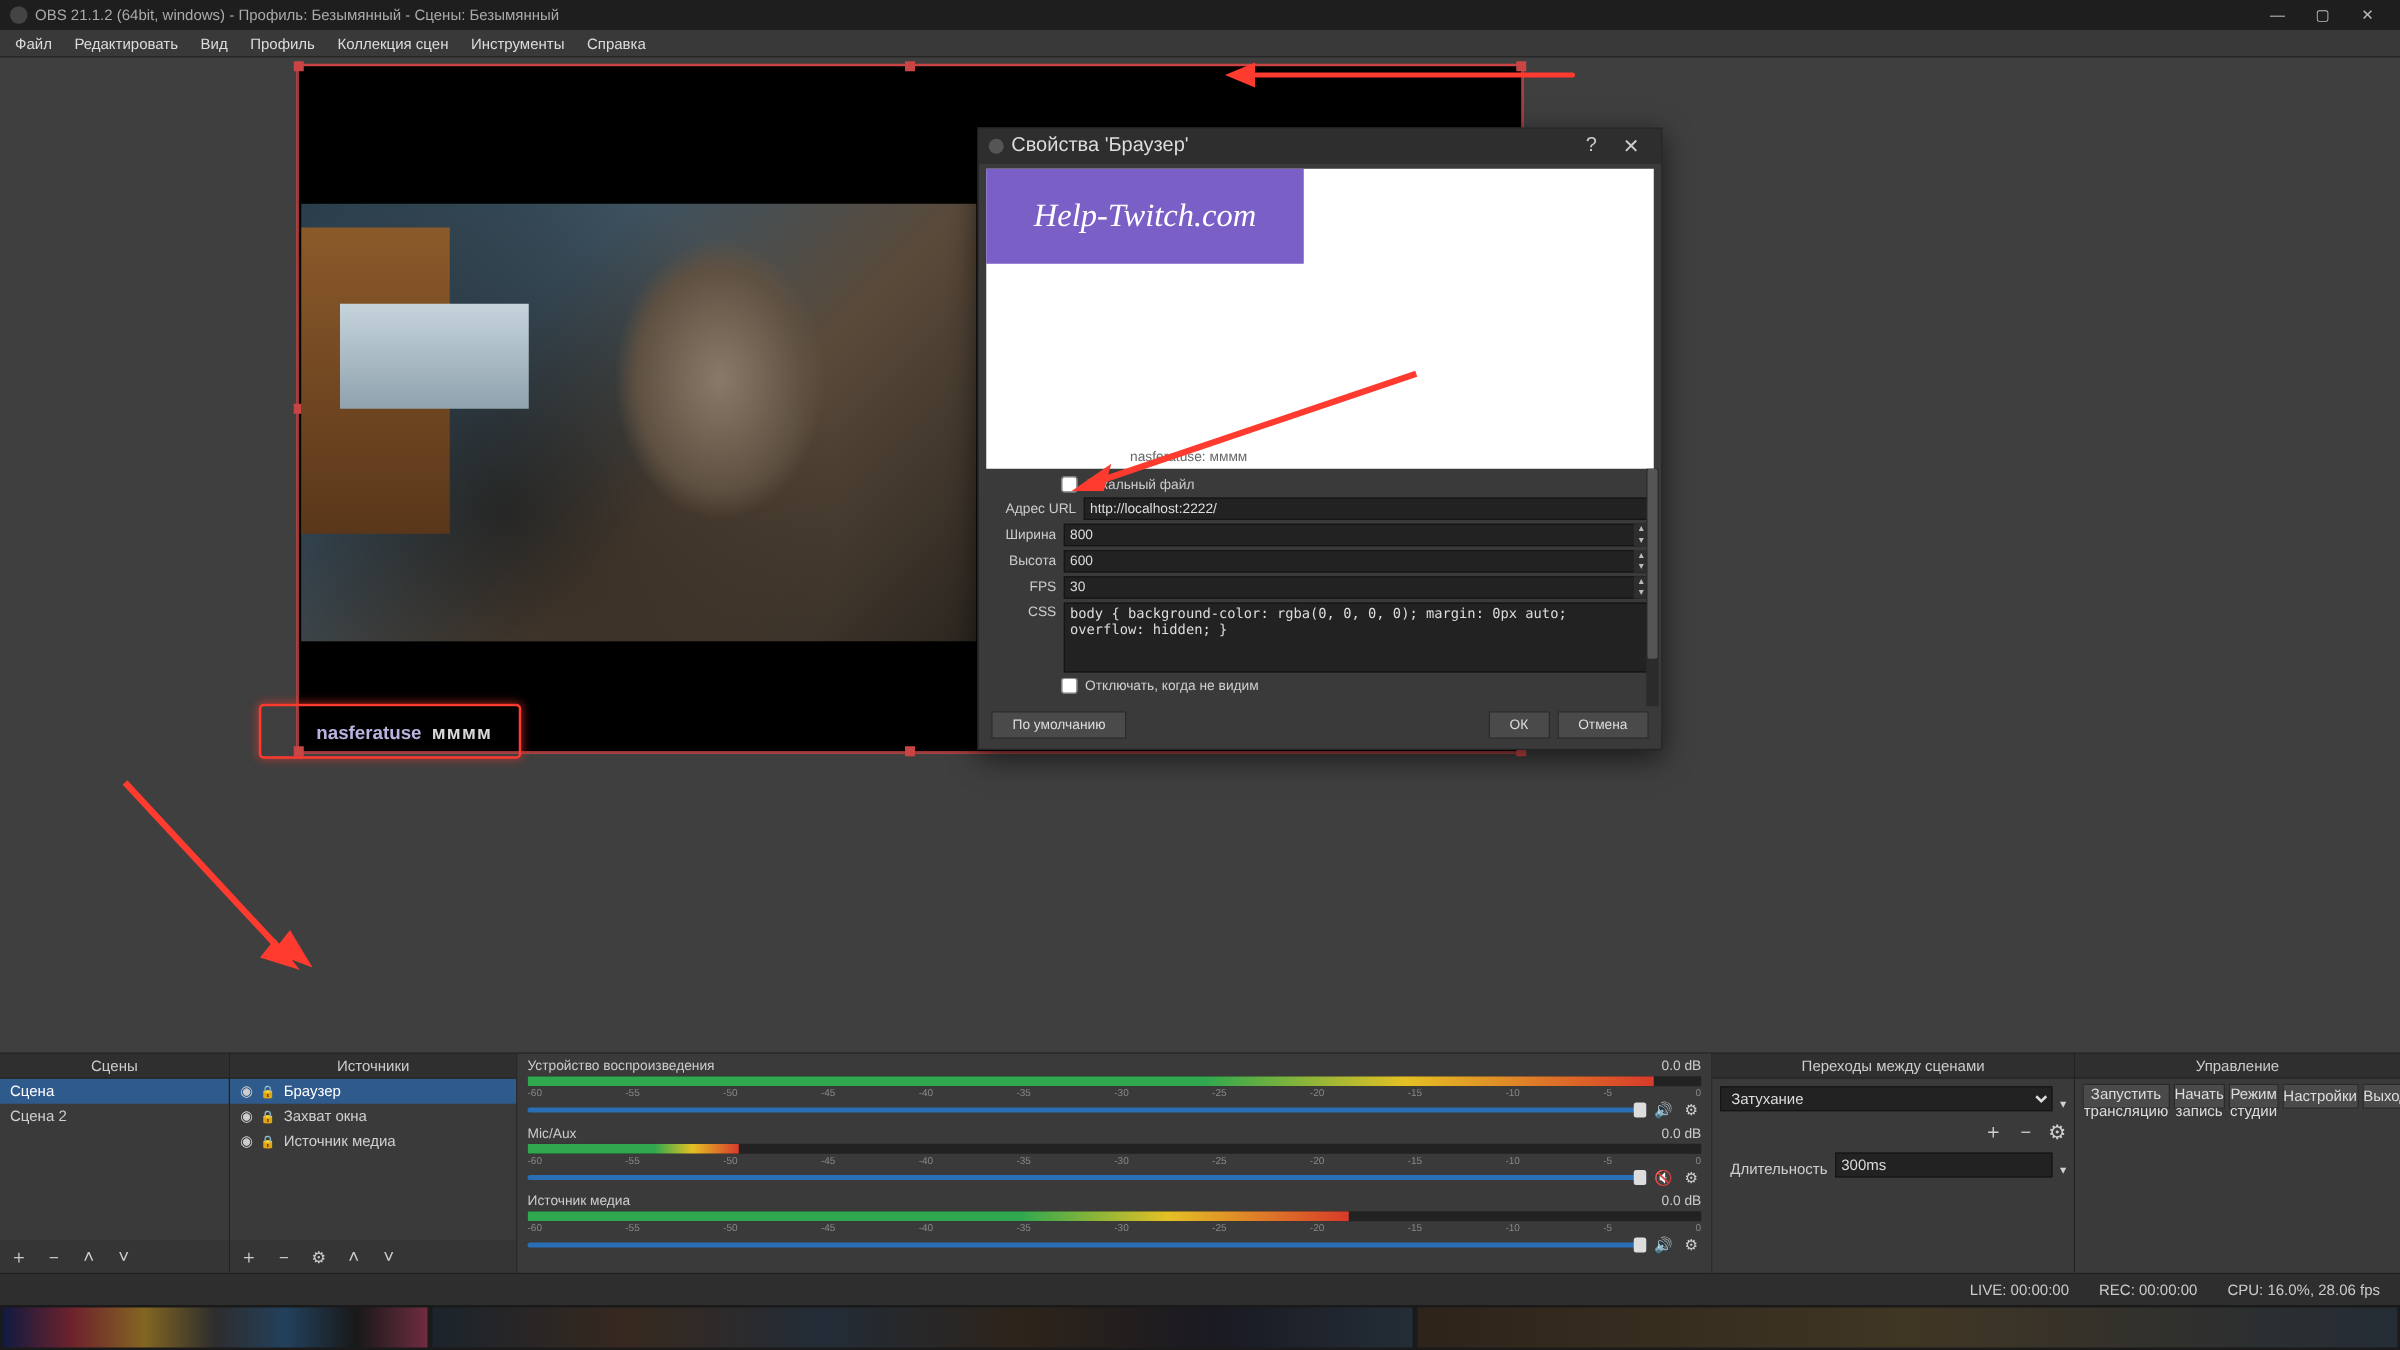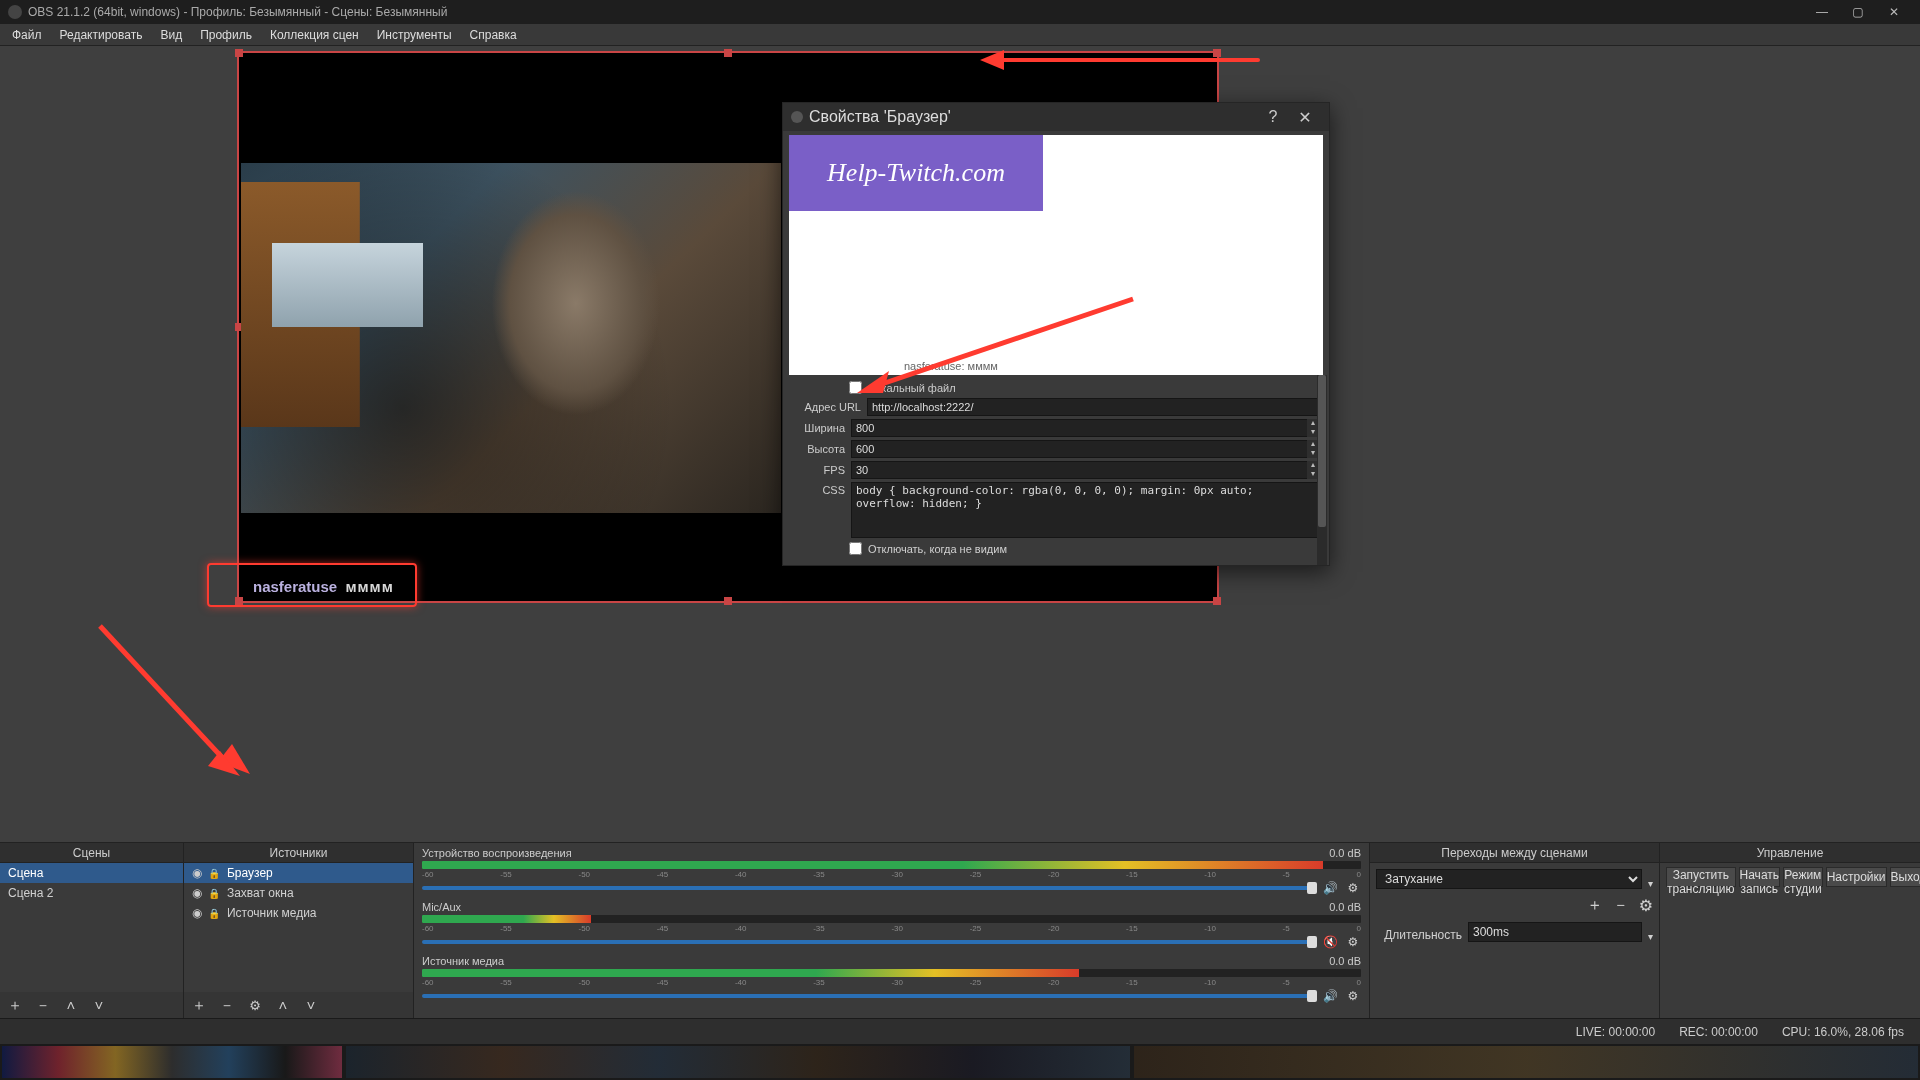--- a/index.html
+++ b/index.html
@@ -239,20 +239,26 @@
       </div>
       <div class="row" style="align-items:flex-start;">
         <label style="padding-top:2px;">CSS</label>
         <textarea class="css" style="">body { background-color: rgba(0, 0, 0, 0); margin: 0px auto; overflow: hidden; }</textarea>
       </div>
       <div class="chk-row">
         <input type="checkbox" style="">
         <span>Отключать, когда не видим</span>
       </div>
     </div>
+    <div class="dlg-buttons">
+      <button class="btn">По умолчанию</button>
+      <span class="spfx"></span>
+      <button class="btn">ОК</button>
+      <button class="btn">Отмена</button>
+    </div>
   </div>
 
   <div class="docks">
 
     <div class="dock scenes">
       <div class="hdr">Сцены</div>
       <div class="body">
         <div class="item sel">Сцена</div>
         <div class="item">Сцена 2</div>
       </div>

